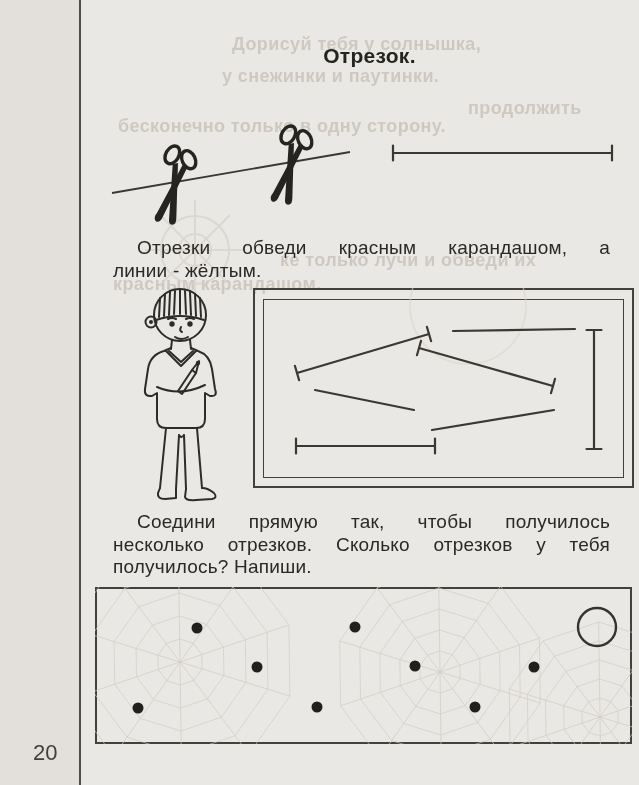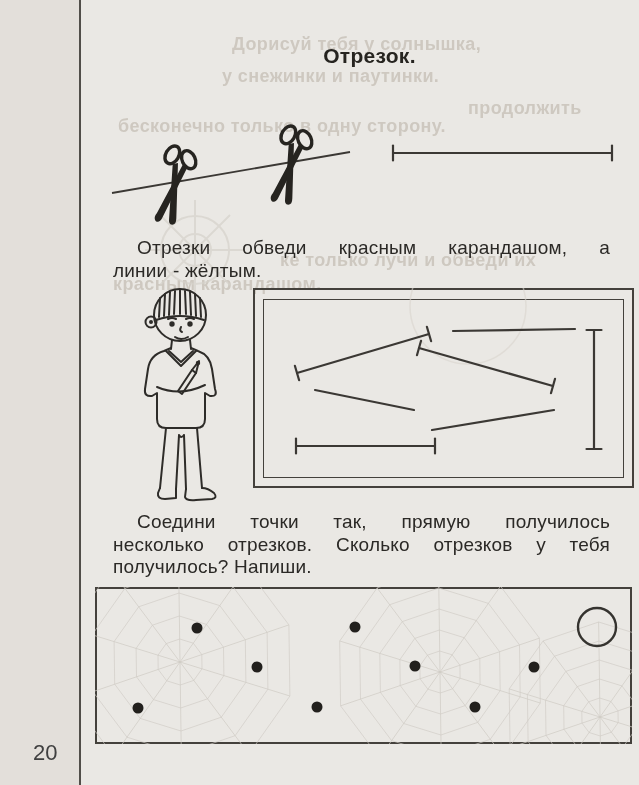--- a/index.html
+++ b/index.html
@@ -120,21 +120,21 @@
         <line x1="302.04618075206054" y1="90.78452050589173" x2="297.95381924793946" y2="105.21547949410827" stroke="#3b3834" stroke-width="2.2" stroke-linecap="round"></line>
         <line x1="62" y1="102" x2="161" y2="122" stroke="#3b3834" stroke-width="2.2" stroke-linecap="round"></line>
         <line x1="179" y1="142" x2="301" y2="122" stroke="#3b3834" stroke-width="2.2" stroke-linecap="round"></line>
         <line x1="43" y1="158" x2="182" y2="158" stroke="#3b3834" stroke-width="2.2" stroke-linecap="round"></line>
         <line x1="43" y1="150.5" x2="43" y2="165.5" stroke="#3b3834" stroke-width="2.2" stroke-linecap="round"></line>
         <line x1="182" y1="150.5" x2="182" y2="165.5" stroke="#3b3834" stroke-width="2.2" stroke-linecap="round"></line>
       </g>
   </svg>
 
   <div class="para" style="top:511px">
-    <div class="jline indent">Соедини точки так, прямую получилось</div>
+    <div class="jline indent">Соедини прямую так, чтобы получилось</div>
     <div class="jline">несколько отрезков. Сколько отрезков у тебя</div>
     <div>получилось? Напиши.</div>
   </div>
 
   <div class="dots-frame"></div>
   <svg class="abs" id="dotsSvg" style="left:95px;top:587px" width="537" height="157" viewBox="0 0 537 157">
     <g id="webLayer">
         <line x1="85" y1="75" x2="194.86369624944467" y2="108.98482376605405" stroke="#cfcbc4" stroke-width="1" opacity="0.7"></line>
         <line x1="85" y1="75" x2="153.90581911920262" y2="167.07056039533882" stroke="#cfcbc4" stroke-width="1" opacity="0.7"></line>
         <line x1="85" y1="75" x2="86.62826110807748" y2="189.9884723168541" stroke="#cfcbc4" stroke-width="1" opacity="0.7"></line>

